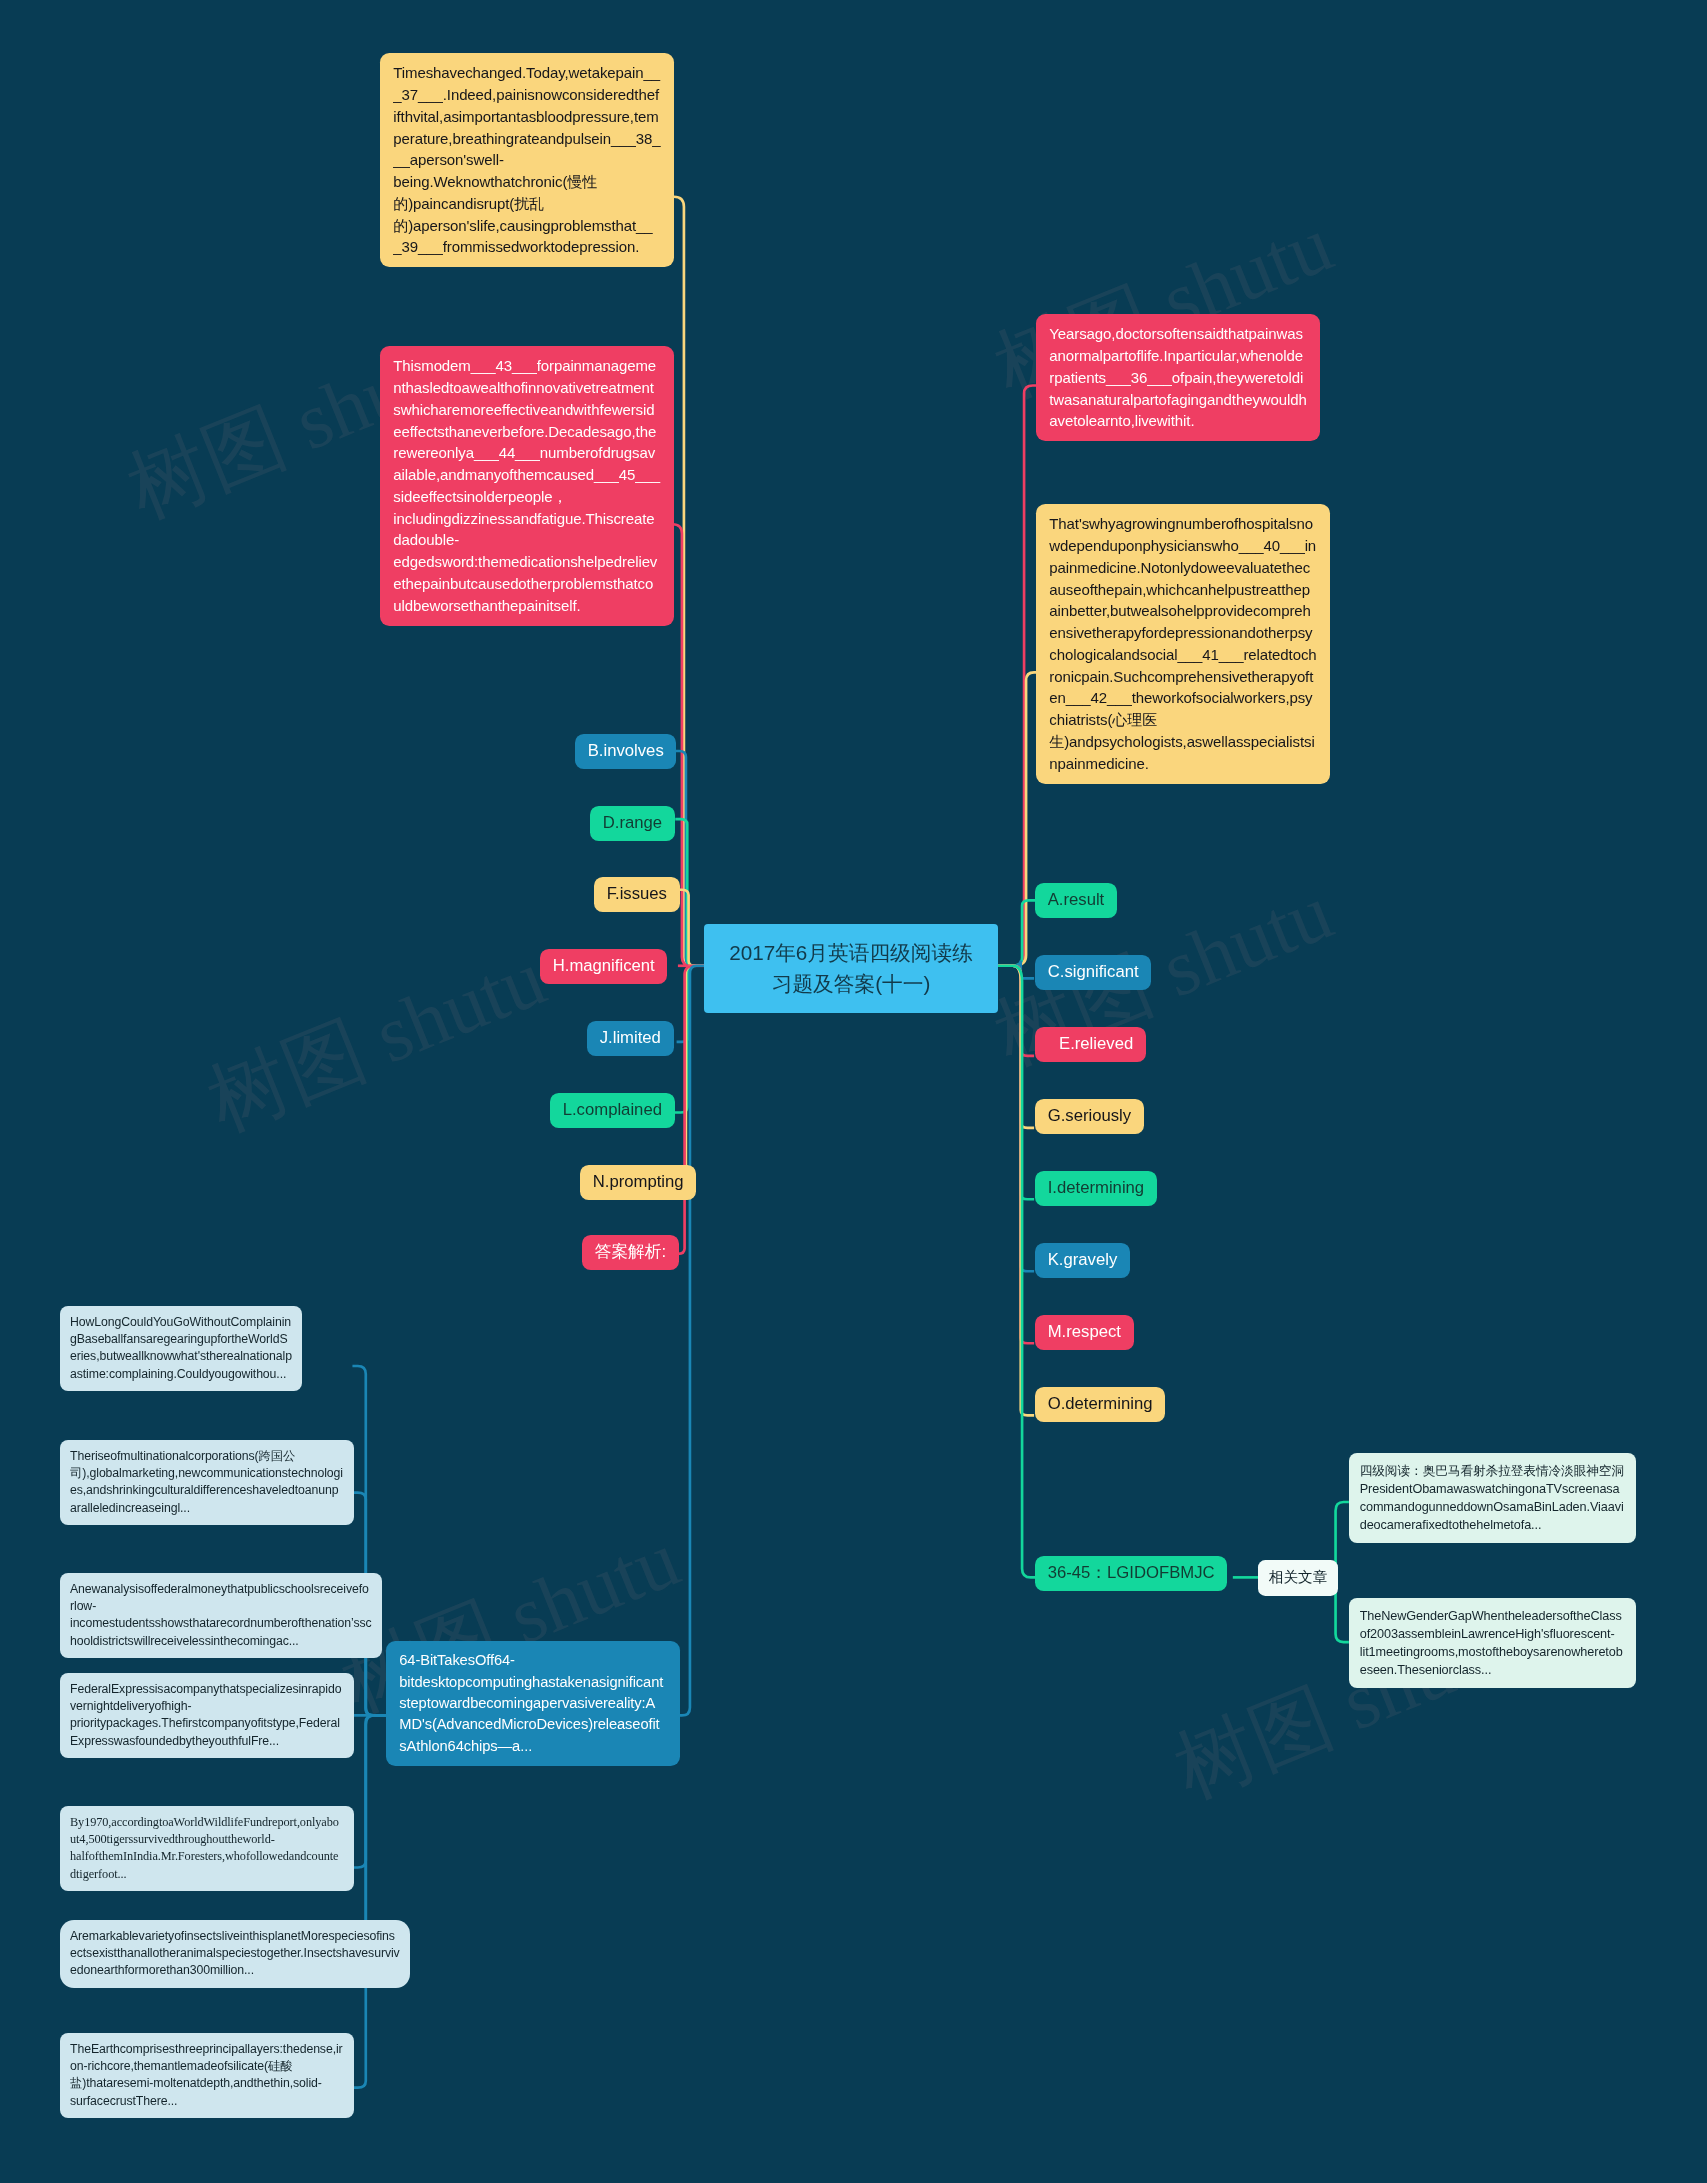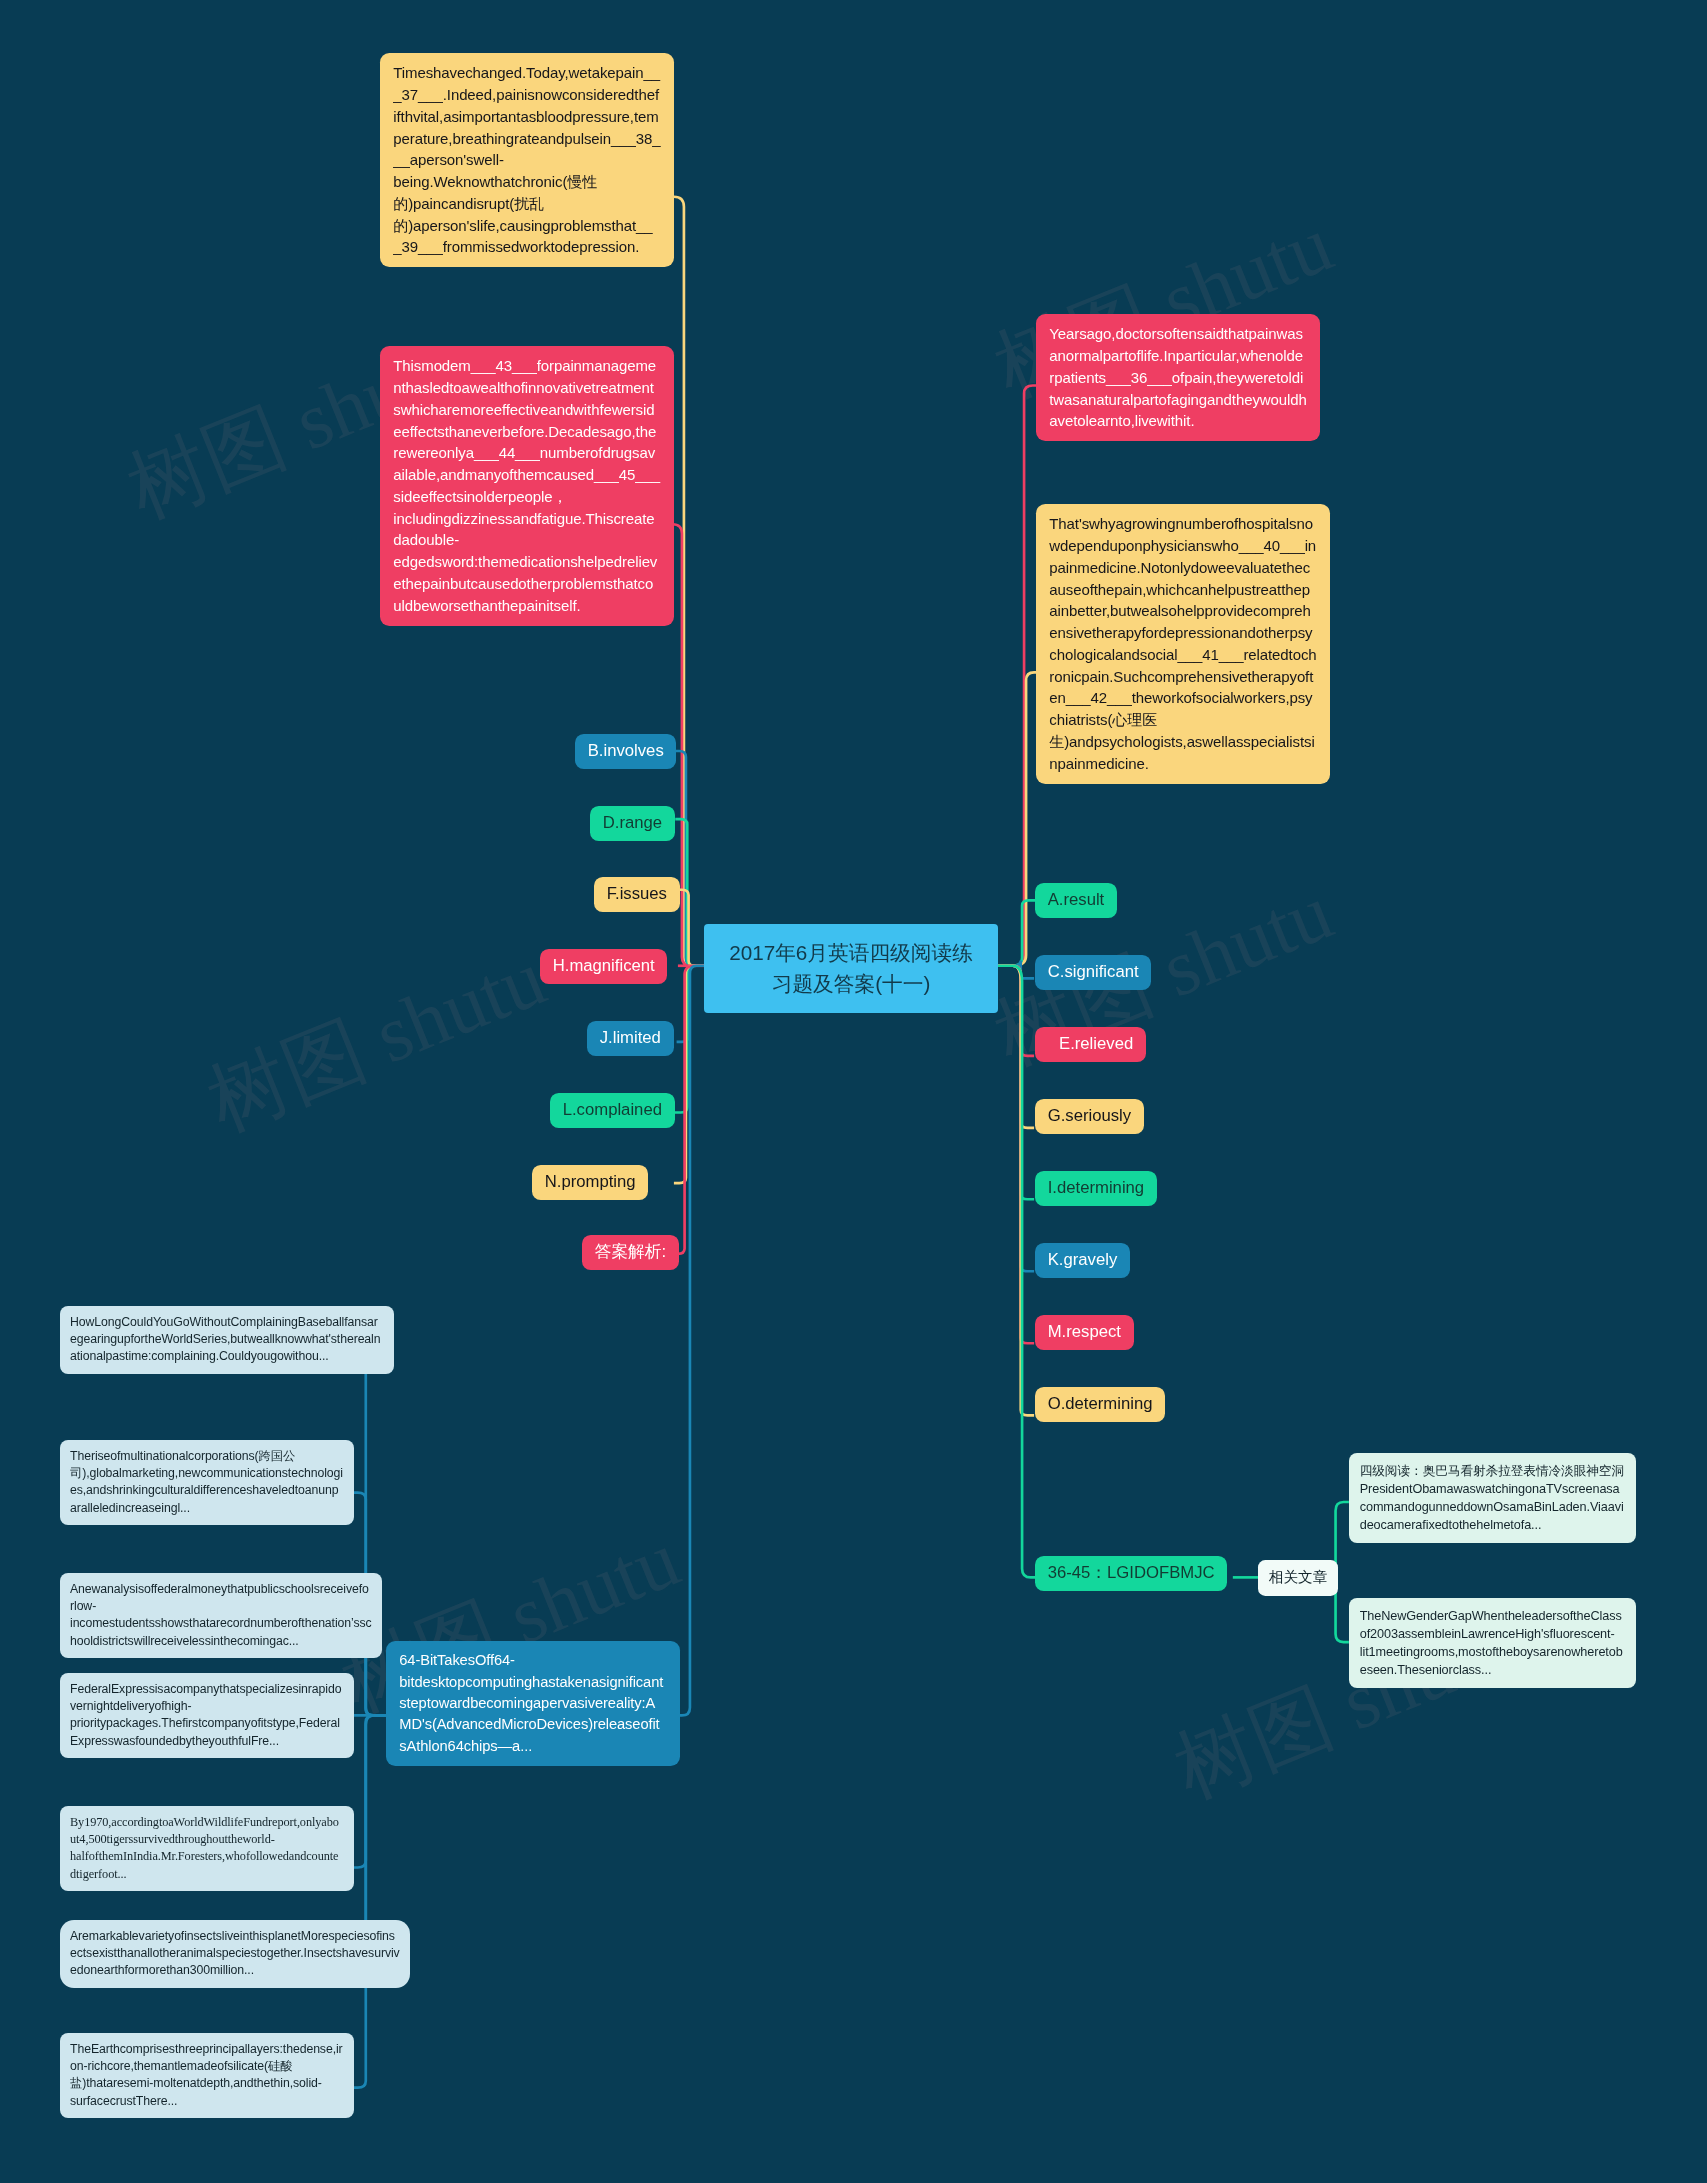--- a/index.html
+++ b/index.html
@@ -163,21 +163,21 @@
   <div class="node para n-yellow" style="left:1036px; top:504px; width:294px;">That'swhyagrowingnumberofhospitalsnowdependuponphysicianswho___40___inpainmedicine.Notonlydoweevaluatethecauseofthepain,whichcanhelpustreatthepainbetter,butwealsohelpprovidecomprehensivetherapyfordepressionandotherpsychologicalandsocial___41___relatedtochronicpain.Suchcomprehensivetherapyoften___42___theworkofsocialworkers,psychiatrists(心理医生)andpsychologists,aswellasspecialistsinpainmedicine.</div>
 
   <div class="node n-cyan" id="root" style="left:704px; top:924px; width:294px;">2017年6月英语四级阅读练习题及答案(十一)</div>
 
   <div class="node chip n-blue" style="left:575px; top:734px;">B.involves</div>
   <div class="node chip n-green" style="left:590px; top:806px;">D.range</div>
   <div class="node chip n-yellow" style="left:594px; top:877px;">F.issues</div>
   <div class="node chip n-pink" style="left:540px; top:949px;">H.magnificent</div>
   <div class="node chip n-blue" style="left:587px; top:1021px;">J.limited</div>
   <div class="node chip n-green" style="left:550px; top:1093px;">L.complained</div>
-  <div class="node chip n-yellow" style="left:532px; top:1165px;">N.prompting</div>
+  <div class="node chip n-yellow" style="left:580px; top:1165px;">N.prompting</div>
   <div class="node chip n-pink" style="left:582px; top:1235px;">答案解析:</div>
 
   <div class="node chip n-green" style="left:1035px; top:883px;">A.result</div>
   <div class="node chip n-blue" style="left:1035px; top:955px;">C.significant</div>
   <div class="node chip n-pink" style="left:1035px; top:1027px;padding-left:24px;">E.relieved</div>
   <div class="node chip n-yellow" style="left:1035px; top:1099px;">G.seriously</div>
   <div class="node chip n-green" style="left:1035px; top:1171px;">I.determining</div>
   <div class="node chip n-blue" style="left:1035px; top:1243px;">K.gravely</div>
   <div class="node chip n-pink" style="left:1035px; top:1315px;">M.respect</div>
   <div class="node chip n-yellow" style="left:1035px; top:1387px;">O.determining</div>
@@ -185,21 +185,21 @@
   <div class="node chip n-green" style="left:1035px; top:1556px;">36-45：LGIDOFBMJC</div>
 
   <div class="node tag n-white" style="left:1258px; top:1560px;">相关文章</div>
 
   <div class="node card-r n-mint" style="left:1349px; top:1453px; width:287px;">四级阅读：奥巴马看射杀拉登表情冷淡眼神空洞PresidentObamawaswatchingonaTVscreenasacommandogunneddownOsamaBinLaden.Viaavideocamerafixedtothehelmetofa...</div>
 
   <div class="node card-r n-mint" style="left:1349px; top:1598px; width:287px;">TheNewGenderGapWhentheleadersoftheClassof2003assembleinLawrenceHigh'sfluorescent-lit1meetingrooms,mostoftheboysarenowheretobeseen.Theseniorclass...</div>
 
   <div class="node para n-blue" style="left:386px; top:1641px; width:294px; font-size:14.7px;">64-BitTakesOff64-bitdesktopcomputinghastakenasignificantsteptowardbecomingapervasivereality:AMD's(AdvancedMicroDevices)releaseofitsAthlon64chips—a...</div>
 
-  <div class="node card n-ltblue" style="left:60px; top:1306px; width:334px;">HowLongCouldYouGoWithoutComplainingBaseballfansaregearingupfortheWorldSeries,butweallknowwhat'stherealnationalpastime:complaining.Couldyougowithou...</div>
+  <div class="node card n-ltblue" style="left:60px; top:1306px; width:242px;">HowLongCouldYouGoWithoutComplainingBaseballfansaregearingupfortheWorldSeries,butweallknowwhat'stherealnationalpastime:complaining.Couldyougowithou...</div>
   <div class="node card n-ltblue" style="left:60px; top:1440px; width:294px;">Theriseofmultinationalcorporations(跨国公司),globalmarketing,newcommunicationstechnologies,andshrinkingculturaldifferenceshaveledtoanunparalleledincreaseingl...</div>
   <div class="node card n-ltblue" style="left:60px; top:1573px; width:322px;">Anewanalysisoffederalmoneythatpublicschoolsreceiveforlow-incomestudentsshowsthatarecordnumberofthenation’sschooldistrictswillreceivelessinthecomingac...</div>
   <div class="node card n-ltblue" style="left:60px; top:1673px; width:294px;">FederalExpressisacompanythatspecializesinrapidovernightdeliveryofhigh-prioritypackages.Thefirstcompanyofitstype,FederalExpresswasfoundedbytheyouthfulFre...</div>
   <div class="node card n-ltblue" style="left:60px; top:1806px; width:294px;font-family:Liberation Serif, serif;">By1970,accordingtoaWorldWildlifeFundreport,onlyabout4,500tigerssurvivedthroughouttheworld-halfofthemInIndia.Mr.Foresters,whofollowedandcountedtigerfoot...</div>
   <div class="node card n-ltblue" style="left:60px; top:1920px; width:350px;border-radius:14px;">AremarkablevarietyofinsectsliveinthisplanetMorespeciesofinsectsexistthanallotheranimalspeciestogether.Insectshavesurvivedonearthformorethan300million...</div>
   <div class="node card n-ltblue" style="left:60px; top:2033px; width:294px;">TheEarthcomprisesthreeprincipallayers:thedense,iron-richcore,themantlemadeofsilicate(硅酸盐)thataresemi-moltenatdepth,andthethin,solid-surfacecrustThere...</div>
 
 </div>
 
 

